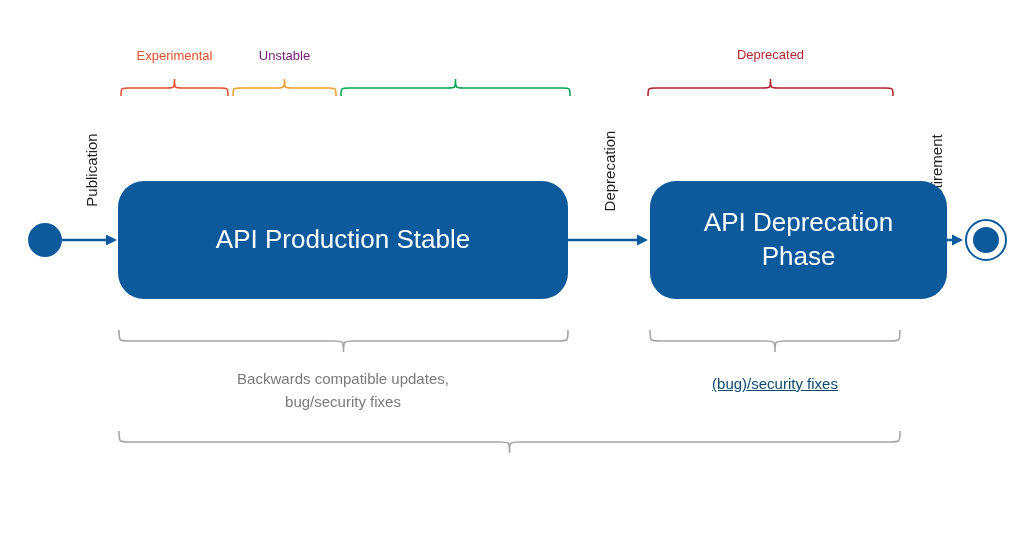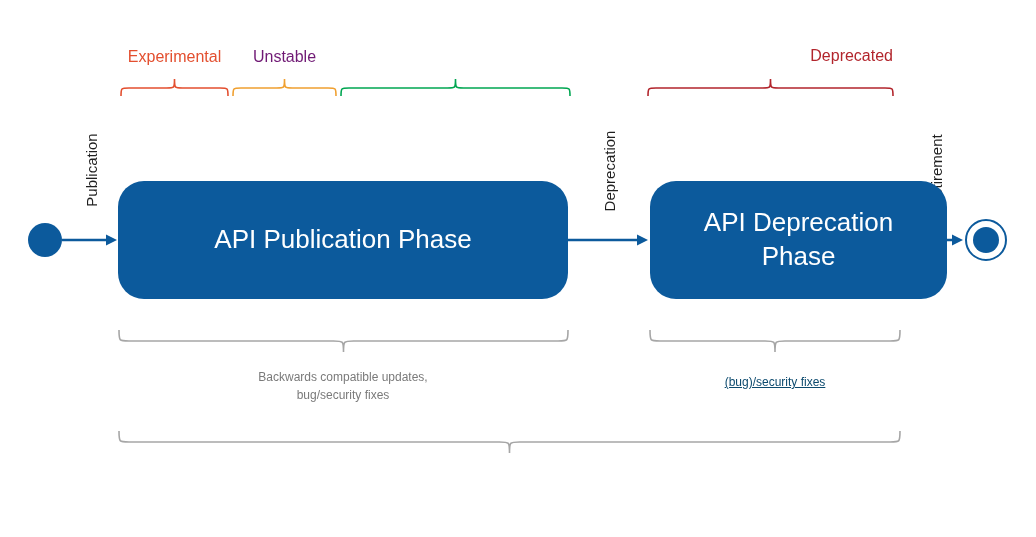--- a/index.html
+++ b/index.html
@@ -7,26 +7,26 @@
   .canvas {
     position: relative; width: 1036px; height: 537px; background: #ffffff;
     font-family: "Liberation Sans", "DejaVu Sans", sans-serif; overflow: hidden;
   }
   svg.diagram { position: absolute; left: 0; top: 0; }
   .phase-box {
     position: absolute; border-radius: 26px; display: flex; align-items: center;
     justify-content: center; text-align: center; color: #ffffff;
     font-size: 26px; font-weight: 500; line-height: 1.3; padding: 0 24px;
   }
-  .maturity-label { position: absolute; text-align: center; font-size: 16px; font-weight: 500; }
+  .maturity-label { position: absolute; text-align: center; font-size: 13px; font-weight: 500; }
   .vlabel {
     position: absolute; transform: translate(-50%,-50%) rotate(-90deg);
     white-space: nowrap; font-size: 15px; font-weight: 500; color: #1f1f1f;
   }
-  .note { position: absolute; text-align: center; font-size: 12px; white-space: pre-line; line-height: 1.5; }
+  .note { position: absolute; text-align: center; font-size: 15px; white-space: pre-line; line-height: 1.5; }
   .brace { fill: none; stroke-width: 1.6; }
   .flow-line { stroke-width: 2.5; }
 </style>
 </head>
 <body>
 
 <div class="canvas">
 
   <svg class="diagram" width="1036" height="537" viewBox="0 0 1036 537">
 
@@ -57,26 +57,26 @@
       <circle cx="986" cy="240" r="13" fill="#0C5A9C"></circle>
     </g>
 
     <path class="brace" d="M 119,330 C 119,341 119,341 129,341 L 333.5,341 C 343.5,341 343.5,341 343.5,352 C 343.5,341 343.5,341 353.5,341 L 558,341 C 568,341 568,341 568,330" stroke="#A6A6A6"></path>
     <path class="brace" d="M 650,330 C 650,341 650,341 660,341 L 765,341 C 775,341 775,341 775,352 C 775,341 775,341 785,341 L 890,341 C 900,341 900,341 900,330" stroke="#A6A6A6"></path>
     <path class="brace" d="M 119,431 C 119,442 119,442 129,442 L 499.5,442 C 509.5,442 509.5,442 509.5,453 C 509.5,442 509.5,442 519.5,442 L 890,442 C 900,442 900,442 900,431" stroke="#A6A6A6"></path>
   </svg>
 
   <div class="maturity-label" style="left: 121px; top: 48px; width: 107px; color: rgb(227, 79, 47);">Experimental</div>
   <div class="maturity-label" style="left: 233px; top: 48px; width: 103px; color: #701a75;">Unstable</div>
-  <div class="maturity-label" style="left: 648px; top: 47px; width: 245px; color: rgb(178, 37, 44); text-align: right;">Deprecated</div>
+  <div class="maturity-label" style="left: 648px; top: 47px; width: 245px; color: rgb(178, 37, 44);">Deprecated</div>
 
   <div class="vlabel" style="left:91px; top:170px;">Publication</div>
   <div class="vlabel" style="left:609px; top:171px;">Deprecation</div>
   <div class="vlabel" style="left:936px; top:171px;">Retirement</div>
 
-  <div class="phase-box" style="left: 118px; top: 181px; width: 450px; height: 118px; background-color: rgb(12, 90, 156);">API Publication Phase</div>
+  <div class="phase-box" style="left: 118px; top: 181px; width: 450px; height: 118px; background-color: rgb(12, 90, 156);">API Production Stable</div>
   <div class="phase-box" style="left: 650px; top: 181px; width: 297px; height: 118px; background-color: rgb(12, 90, 156);">API Deprecation Phase</div>
 
   <div class="note" style="left: 118px; top: 368px; width: 450px; color: rgb(122, 122, 122);">Backwards compatible updates,
 bug/security fixes</div>
   <div class="note" style="left: 650px; top: 373px; width: 250px; color: #0c4a6e; text-decoration: underline;">(bug)/security fixes</div>
 
 </div>
 
 </body></html>

